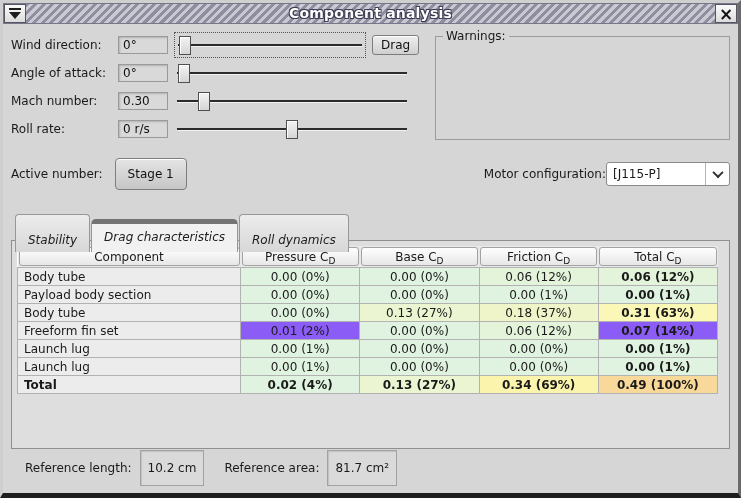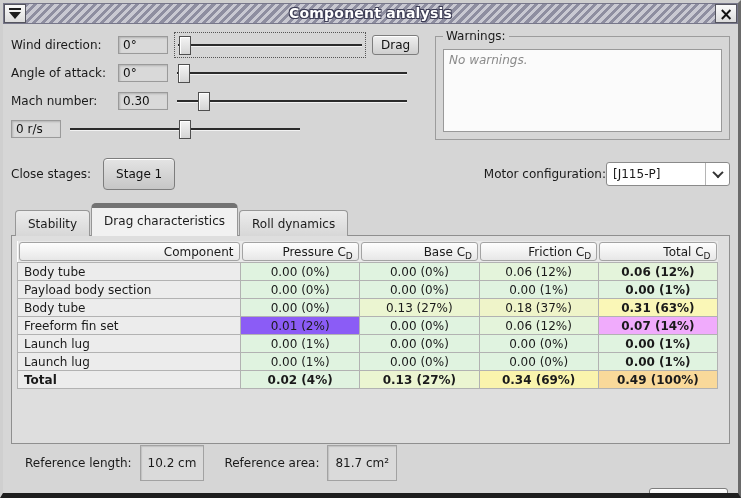--- a/index.html
+++ b/index.html
@@ -80,37 +80,37 @@
     width:124px; height:24px; background:#ffffff; border:1px solid #8a8a8a; border-radius:3px;
     display:flex; align-items:center; cursor:pointer;
   }
   .combo-text { flex:1; padding:0 6px; white-space:nowrap; overflow:hidden; }
   .combo-arrow { width:24px; align-self:stretch; border-left:1px solid #b5b5b5; display:flex; align-items:center; justify-content:center; }
   .chev { width:8px; height:8px; border-right:2px solid #333; border-bottom:2px solid #333; transform:rotate(45deg) translate(-1px,-1px); }
 
   
   .tabs { display:flex; align-items:flex-end; margin-top:14px; padding-left:4px; position:relative; z-index:2; }
   .tab {
-    padding:6px 12px 5px 12px; background:linear-gradient(#ececec,#d7d7d7);
+    padding:18px 12px 5px 12px; background:linear-gradient(#ececec,#d7d7d7);
     border:1px solid #979797; border-bottom:none; border-radius:4px 4px 0 0;
-    margin-right:1px; cursor:pointer; position:relative; top:1px; color:#1c1c1c;
+    margin-right:1px; cursor:pointer; position:relative; top:12px; color:#1c1c1c;font-style:italic;
   }
   .tab.selected {
     background:#f1f1f1; border-top:5px solid #737373; padding-top:6px; padding-bottom:8px;
     border-radius:5px 5px 0 0; z-index:3;
   }
 
   
   .panel { border:1px solid #8f8f8f; background:#dedede; height:209px; padding:5px; position:relative; z-index:1; }
   .drag-table { border-collapse:collapse; width:701px; background:#ffffff; table-layout:fixed; }
   .drag-table col.c-comp { width:223px; }
   .drag-table th { padding:0; border:none; background:#e9e9e9; font-weight:normal; }
   .hbtn {
     margin:1px; border:1px solid #a3a3a3; border-radius:3px;
-    background:linear-gradient(#fefefe,#e7e7e7); padding:2px 5px; text-align:right; height:19px;
+    background:linear-gradient(#fefefe,#e7e7e7); padding:2px 5px; text-align:center; height:19px;
     white-space:nowrap; overflow:hidden; cursor:pointer;
   }
   .hbtn sub { font-size:9px; }
   .drag-table td { border:1px solid #b2b2b2; padding:1px 6px; height:18px; white-space:nowrap; overflow:hidden; }
   td.comp { background:#ececec; text-align:left; }
   td.val { text-align:center; }
   .bold { font-weight:bold; }
 
   
   .footer-row { display:flex; align-items:center; margin-top:1px; margin-left:14px; }
@@ -162,39 +162,37 @@
         <div class="ctl-row">
           <span class="ctl-label">Mach number:</span>
           <input class="field" value="0.30" style="">
           <div class="slider s-long">
             <div class="track"></div>
             <div class="thumb" style="left: calc(10% - 1.2px);"></div>
           </div>
         </div>
 
         <div class="ctl-row">
+          <span class="ctl-label">Roll rate:</span>
           <input class="field" value="0 r/s" style="">
           <div class="slider s-long">
             <div class="track"></div>
             <div class="thumb" style="left: calc(50% - 6px);"></div>
           </div>
         </div>
 
       </div>
 
       <div class="group">
         <span class="group-title">Warnings:</span>
-        <div class="warn-list">
-          <span>No warnings.</span>
-        </div>
       </div>
     </div>
 
     <div class="stage-row">
-      <span class="stage-label">Close stages:</span>
+      <span class="stage-label">Active number:</span>
       <button class="btn stage-btn">Stage 1</button>
       <div class="spacer"></div>
       <span class="motor-label">Motor configuration:</span>
       <div class="combo">
         <span class="combo-text">[J115-P]</span>
         <span class="combo-arrow">
             <span class="chev"></span>
           </span>
       </div>
     </div>
@@ -253,21 +251,21 @@
               <td class="val" style="background-color: rgb(224, 243, 224);">0.00 (0%)</td>
               <td class="val" style="background-color: rgb(235, 245, 209);">0.13 (27%)</td>
               <td class="val" style="background-color: rgb(239, 244, 201);">0.18 (37%)</td>
               <td class="val bold" style="background-color: rgb(250, 247, 183);">0.31 (63%)</td>
             </tr>
             <tr>
               <td class="comp">Freeform fin set</td>
               <td class="val" style="background-color: #8b5cf6;">0.01 (2%)</td>
               <td class="val" style="background-color: rgb(224, 243, 224);">0.00 (0%)</td>
               <td class="val" style="background-color: rgb(228, 244, 219);">0.06 (12%)</td>
-              <td class="val bold" style="background-color: #f0abfc;">0.07 (14%)</td>
+              <td class="val bold" style="background-color: #8b5cf6;">0.07 (14%)</td>
             </tr>
             <tr>
               <td class="comp">Launch lug</td>
               <td class="val" style="background-color: rgb(224, 243, 224);">0.00 (1%)</td>
               <td class="val" style="background-color: rgb(224, 243, 224);">0.00 (0%)</td>
               <td class="val" style="background-color: rgb(224, 243, 224);">0.00 (0%)</td>
               <td class="val bold" style="background-color: rgb(224, 243, 224);">0.00 (1%)</td>
             </tr>
             <tr>
               <td class="comp">Launch lug</td>

